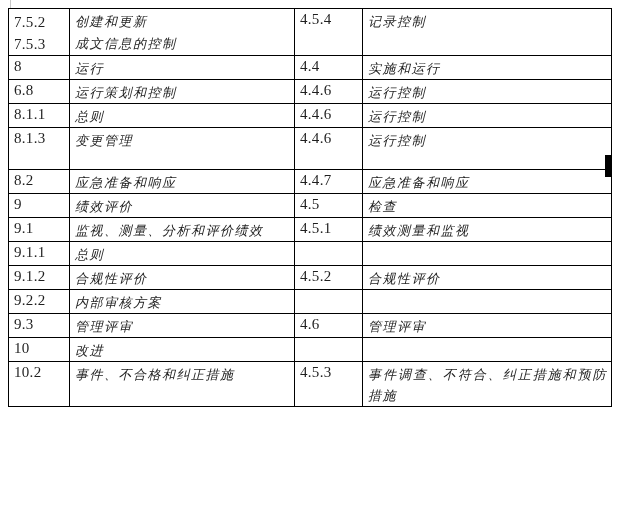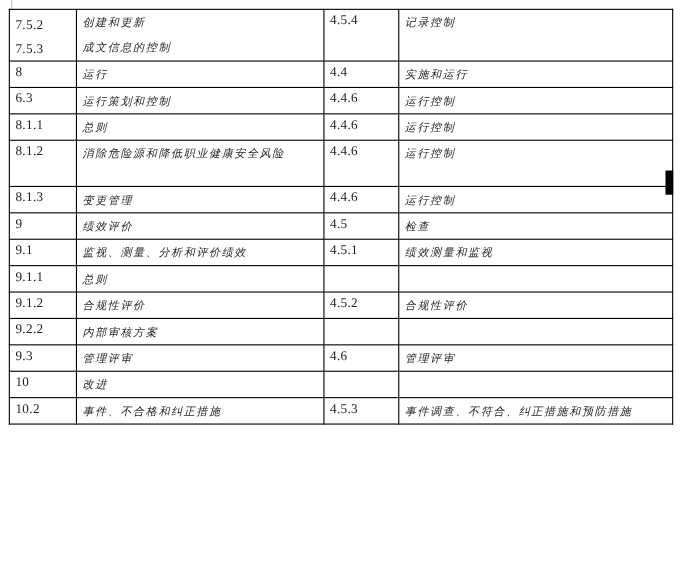--- a/index.html
+++ b/index.html
@@ -27,27 +27,27 @@
   }
   table.mapping td {
     border: 1px solid #000000;
     vertical-align: top;
     padding: 2px 4px 0 5px;
     color: #1f1f1f;
     overflow: hidden;
   }
   td.num {
     font-family: "Liberation Serif", "DejaVu Serif", serif;
-    font-size: 12px;
+    font-size: 15px;
     font-style: normal;
     letter-spacing: 0.3px;
   }
   td.cn {
     font-family: "Liberation Serif", "DejaVu Serif", serif;
-    font-size: 10px;
+    font-size: 13px;
     font-style: italic;        
     letter-spacing: 1.5px;
     text-align: justify;
     line-height: 21px;
   }
   td .line { display: block; line-height: 22px; }
   tr { height: 20px; }
   tr:nth-child(1)  { height: 47px; }
   tr:nth-child(2)  { height: 23px; }
   tr:nth-child(5)  { height: 42px; }
@@ -101,42 +101,42 @@
           <td class="num">4.5.4</td>
           <td class="cn">记录控制</td>
         </tr>
         <tr>
           <td class="num">8</td>
           <td class="cn">运行</td>
           <td class="num">4.4</td>
           <td class="cn">实施和运行</td>
         </tr>
         <tr>
-          <td class="num">6.3</td>
+          <td class="num">6.8</td>
           <td class="cn">运行策划和控制</td>
           <td class="num">4.4.6</td>
           <td class="cn">运行控制</td>
         </tr>
         <tr>
           <td class="num">8.1.1</td>
           <td class="cn">总则</td>
           <td class="num">4.4.6</td>
           <td class="cn">运行控制</td>
         </tr>
         <tr>
-          <td class="num">8.1.2</td>
-          <td class="cn">消除危险源和降低职业健康安全风险</td>
+          <td class="num">8.1.3</td>
+          <td class="cn">变更管理</td>
           <td class="num">4.4.6</td>
           <td class="cn">运行控制</td>
         </tr>
         <tr>
-          <td class="num">8.1.3</td>
-          <td class="cn">变更管理</td>
-          <td class="num">4.4.6</td>
-          <td class="cn">运行控制</td>
+          <td class="num">8.2</td>
+          <td class="cn">应急准备和响应</td>
+          <td class="num">4.4.7</td>
+          <td class="cn">应急准备和响应</td>
         </tr>
         <tr>
           <td class="num">9</td>
           <td class="cn">绩效评价</td>
           <td class="num">4.5</td>
           <td class="cn">检查</td>
         </tr>
         <tr>
           <td class="num">9.1</td>
           <td class="cn">监视、测量、分析和评价绩效</td>

